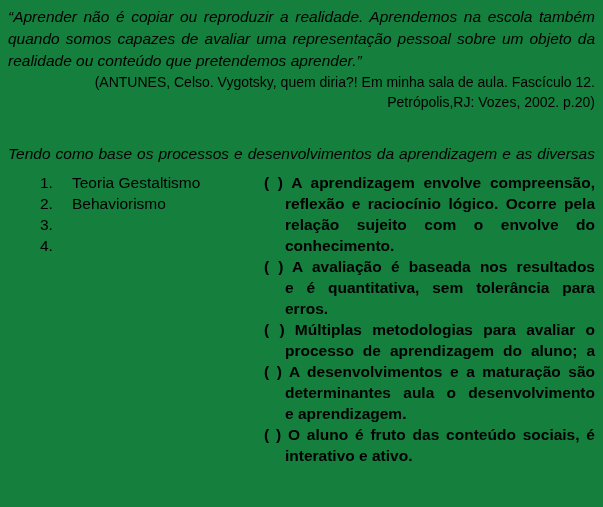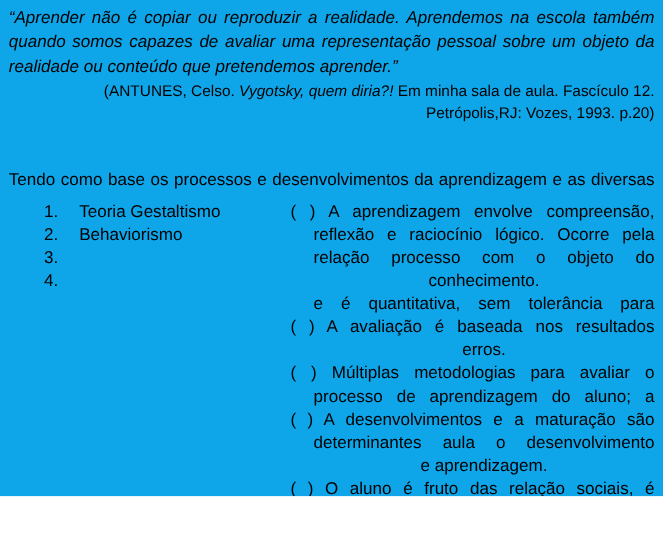--- a/index.html
+++ b/index.html
@@ -4,76 +4,77 @@
 <style>
   * { margin: 0; padding: 0; box-sizing: border-box; }
   html, body { background: #ffffff; }
   body {
     width: 603px; height: 507px;
     font-family: "Liberation Sans", sans-serif;
     color: #000000;
     overflow: hidden;
   }
   .page {
-    width: 603px; height: 451px;
+    width: 603px; height: 507px;
     padding: 6px 8px 0 8px;
-    background: #0ea5e9;
+    background: #15803d;
     overflow: hidden;
   }
   
   .quote {
     font-style: italic;
     font-size: 15.5px;
     line-height: 22px;
   }
   .jline { text-align: justify; text-align-last: justify; }
   
   .citation {
     font-size: 14px;
     line-height: 20px;
     text-align: right;
   }
-  .citation .it { font-style: italic; }
+  .citation .it { }
   
   .instruction {
-    margin-top: 41px;
+    margin-top: 31px;
     font-size: 15.5px;
     line-height: 22px;
+    font-style: italic;
   }
   
   .columns {
     display: flex;
     margin-top: 7px;
     font-size: 15.5px;
     line-height: 21px;
   }
   .col-left {
     width: 256px;
     flex: 0 0 256px;
     padding-left: 32px;
   }
   .left-item { display: flex; }
   .left-item .num { width: 32px; flex: 0 0 32px; }
-  .col-right { width: 331px; flex: 0 0 331px; }
-  .rline.cont { padding-left: 21px; text-align: center; }
+  .col-right { width: 331px; flex: 0 0 331px; font-weight: bold; }
+  .rline.cont { padding-left: 21px; }
 </style>
 </head>
 <body>
 
 <div class="page">
 
   <div class="quote">
     <div class="jline">“Aprender não é copiar ou reproduzir a realidade. Aprendemos na escola também</div>
     <div class="jline">quando somos capazes de avaliar uma representação pessoal sobre um objeto da</div>
     <div>realidade ou conteúdo que pretendemos aprender.”</div>
   </div>
 
   <div class="citation">
     <div><span>(ANTUNES, Celso. </span><span class="it">Vygotsky, quem diria?!</span><span> Em minha sala de aula. Fascículo 12.</span></div>
-    <div>Petrópolis,RJ: Vozes, 1993. p.20)</div>
+    <div>Petrópolis,RJ: Vozes, 2002. p.20)</div>
   </div>
 
   <div class="instruction">
     <div class="jline">Tendo como base os processos e desenvolvimentos da aprendizagem e as diversas</div>
   </div>
 
   <div class="columns">
 
     <div class="col-left">
       <div class="left-item">
@@ -90,42 +91,42 @@
       <div class="left-item">
         <span class="num">4.</span>
       </div>
     </div>
 
     <div class="col-right">
 
       <div class="match-item">
         <div class="rline jline"><span>( )</span> <span>A aprendizagem envolve compreensão,</span></div>
         <div class="rline cont jline">reflexão e raciocínio lógico. Ocorre pela</div>
-        <div class="rline cont jline">relação processo com o objeto do</div>
+        <div class="rline cont jline">relação sujeito com o envolve do</div>
         <div class="rline cont">conhecimento.</div>
       </div>
 
       <div class="match-item">
+        <div class="rline jline"><span>( )</span> <span>A avaliação é baseada nos resultados</span></div>
         <div class="rline cont jline">e é quantitativa, sem tolerância para</div>
-        <div class="rline jline"><span>( )</span> <span>A avaliação é baseada nos resultados</span></div>
         <div class="rline cont">erros.</div>
       </div>
 
       <div class="match-item">
         <div class="rline jline"><span>( )</span> <span>Múltiplas metodologias para avaliar o</span></div>
         <div class="rline cont jline">processo de aprendizagem do aluno; a</div>
       </div>
 
       <div class="match-item">
         <div class="rline jline"><span>( )</span> <span>A desenvolvimentos e a maturação são</span></div>
         <div class="rline cont jline">determinantes aula o desenvolvimento</div>
         <div class="rline cont">e aprendizagem.</div>
       </div>
 
       <div class="match-item">
-        <div class="rline jline"><span>( )</span> <span>O aluno é fruto das relação sociais, é</span></div>
+        <div class="rline jline"><span>( )</span> <span>O aluno é fruto das conteúdo sociais, é</span></div>
         <div class="rline cont">interativo e ativo.</div>
       </div>
 
     </div>
   </div>
 
 </div>
 
 </body></html>

